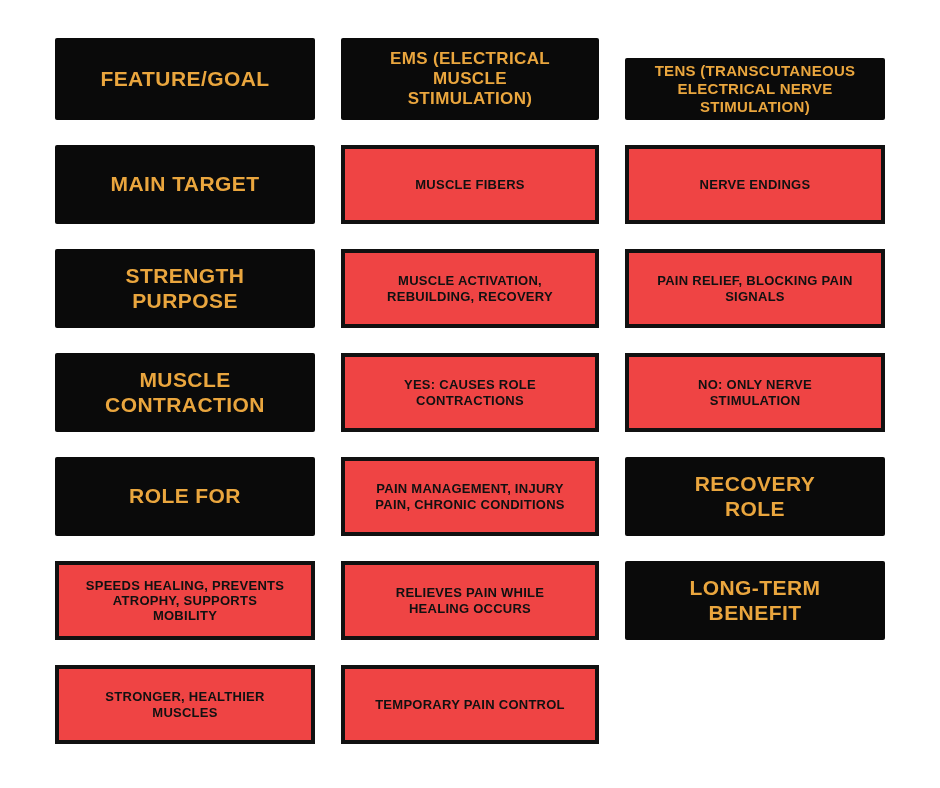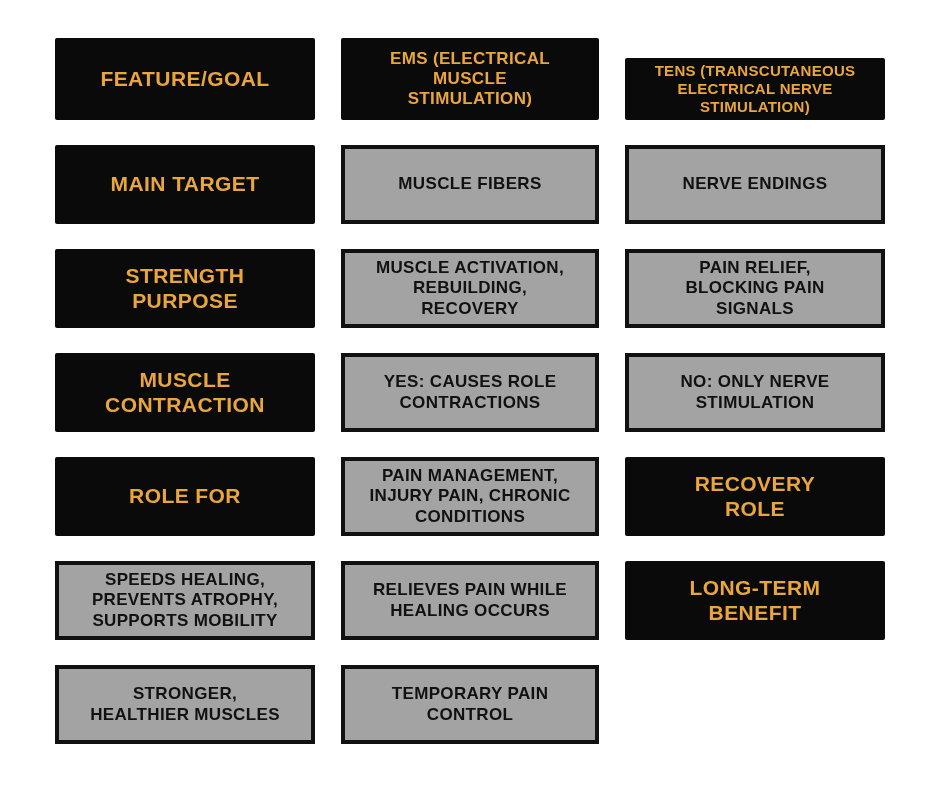--- a/index.html
+++ b/index.html
@@ -31,24 +31,24 @@
     line-height: 1.18;
     letter-spacing: 0.02em;
     box-sizing: border-box;
   }
   .black {
     background: var(--box-black, #0a0a0a);
     color: var(--gold, #eaa63e);
     border-radius: 2px;
   }
   .white {
-    background: #a3a3a3;
+    background: #ef4444;
     border: 4px solid var(--text-dark, #111111);
     color: var(--text-dark, #111111);
-    font-size: 17px;
+    font-size: 13px;
     padding: 6px 22px;
   }
   .label-cell {
     font-size: 21px;
     padding: 6px 48px;
   }
   .header-ems {
     font-size: 17px;
     padding: 6px 34px;
   }

